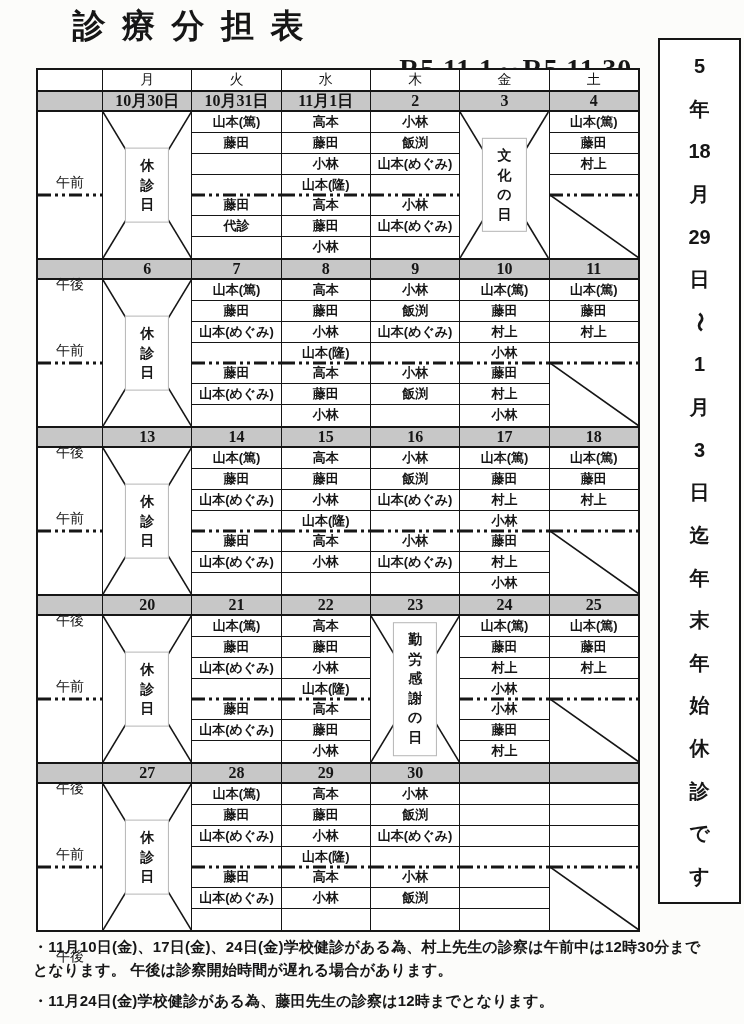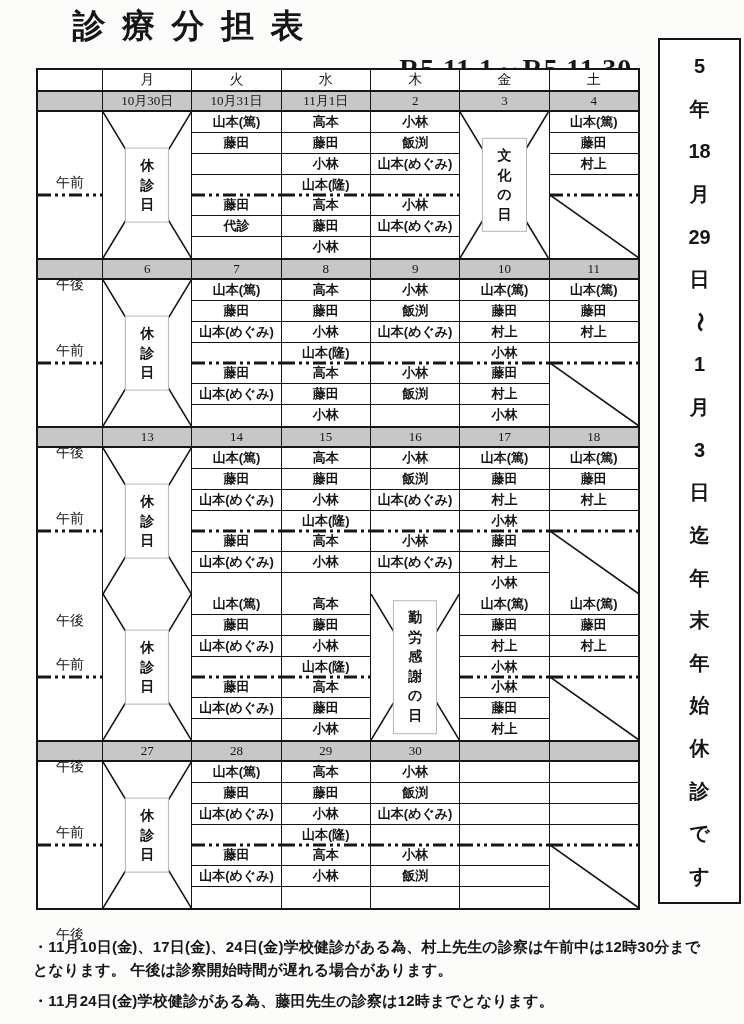--- a/index.html
+++ b/index.html
@@ -36,21 +36,21 @@
     font-size:14px;border-left:1px solid #161616;box-sizing:border-box;
   }
   .dh-cell.label-cell{width:64px;flex:none;border-left:none;}
   .date-row{
     display:flex;height:22px;background:#c7c7c7;
     border-top:2px solid #161616;border-bottom:2px solid #161616;
     box-sizing:border-box;
   }
   .date-cell{
     flex:1;display:flex;align-items:center;justify-content:center;
-    font-family:"Liberation Serif",serif;font-weight:400;font-size:13px;
+    font-family:"Liberation Serif",serif;font-weight:700;font-size:16px;
     border-left:1px solid #161616;box-sizing:border-box;
   }
   .date-cell.label-cell{width:64px;flex:none;border-left:none;}
   .week-body{display:flex;height:146px;}
   .label-col{width:64px;flex:none;position:relative;}
   .lbl{display:flex;align-items:center;justify-content:center;font-size:14px;margin-top:29px;}
   .lbl.am{height:calc(400% / 7);}
   .lbl.pm{height:calc(300% / 7);}
   .day-col{
     flex:1;border-left:1px solid #161616;box-sizing:border-box;
@@ -328,20 +328,29 @@
           <div class="mrow">藤田</div>
           <div class="mrow">村上</div>
           <div class="mrow nb"></div>
           <div class="diag">
             <svg>
               <line x1="0" y1="0" x2="100%" y2="100%"></line>
             </svg>
           </div>
           <div class="dashline"></div>
         </div>
+      </div>
+      <div class="date-row">
+        <div class="date-cell label-cell"></div>
+        <div class="date-cell">20</div>
+        <div class="date-cell">21</div>
+        <div class="date-cell">22</div>
+        <div class="date-cell">23</div>
+        <div class="date-cell">24</div>
+        <div class="date-cell">25</div>
       </div>
       <div class="week-body">
         <div class="label-col">
           <div class="lbl am">午前</div>
           <div class="lbl pm">午後</div>
           <div class="dashline"></div>
         </div>
         <div class="day-col closed">
           <svg class="xmark">
             <line x1="0" y1="0" x2="100%" y2="100%"></line>

